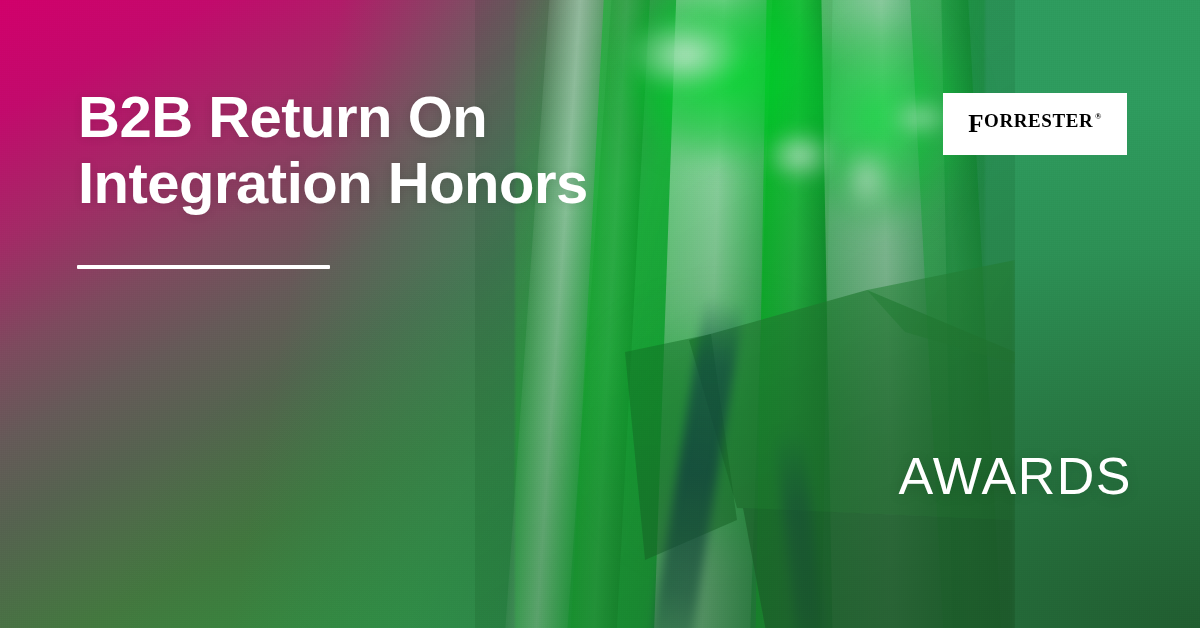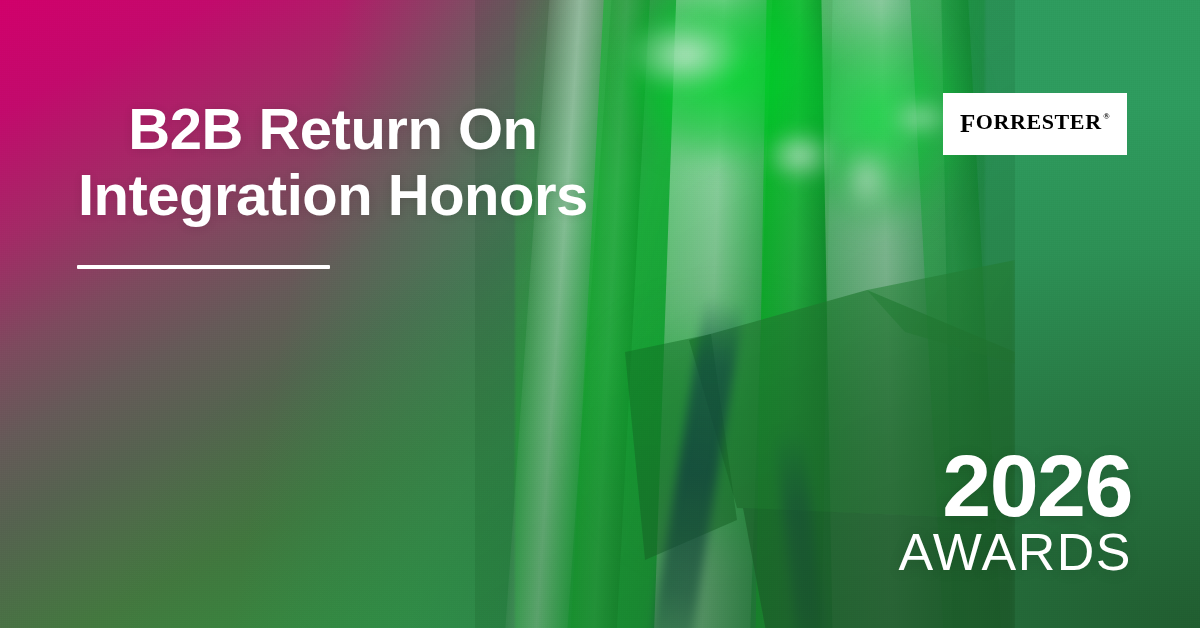--- a/index.html
+++ b/index.html
@@ -202,21 +202,21 @@
   .headline {
     position:absolute; left:78px;
     color:#fff;
     font-weight:700;
     font-size:58px;
     line-height:1.13;
     letter-spacing:-0.5px;
     text-shadow:0 1px 10px rgba(0,0,0,.10);
     white-space:pre-line;
   }
-  #headline-primary   { top:96px;text-align:center; }
+  #headline-primary   { top:84px; }
   #headline-secondary { top:296px; }
 
   .divider {
     position:absolute;
     left:77px; top:265px;
     width:253px; height:4px;
     background:#fff;
     border-radius:1px;
   }
 
@@ -233,21 +233,21 @@
     font-family:"Liberation Serif", "DejaVu Serif", serif;
     font-weight:700;
     font-size:25px;
     letter-spacing:.6px;
     line-height:1;
     display:inline-flex;
     align-items:flex-start;
     transform:translateY(-1px);
   }
   .logo-word .cap   { font-size:25px; }
-  .logo-word .small { font-size:22px; letter-spacing:.6px; }
+  .logo-word .small { font-size:19px; letter-spacing:.6px; }
   .logo-reg {
     font-size:8.5px;
     line-height:1;
     margin-left:1.5px;
     transform:translateY(1px);
     font-family:"Liberation Serif", "DejaVu Serif", serif;
   }
 
   
   .awards-lockup {
@@ -320,18 +320,17 @@
 
     <div class="logo-box">
       <span class="logo-word">
         <span class="cap">F</span>
         <span class="small">ORRESTER</span>
         <span class="logo-reg">®</span>
       </span>
     </div>
 
     <div class="awards-lockup">
-      <span class="awards-year">2026</span>
       <span class="awards-label">AWARDS</span>
     </div>
 
   </div>
 </div>
 
 </body></html>

